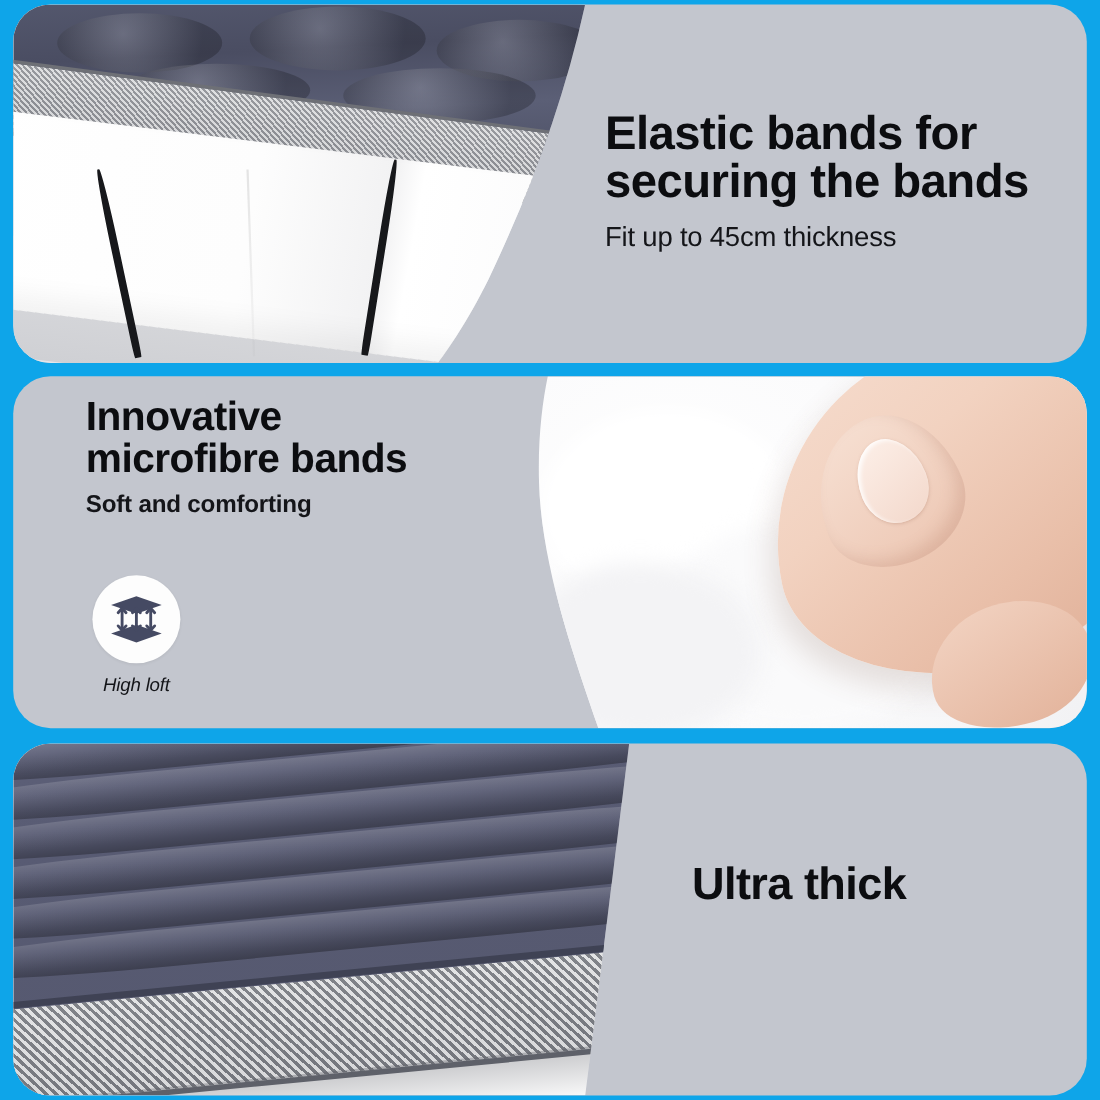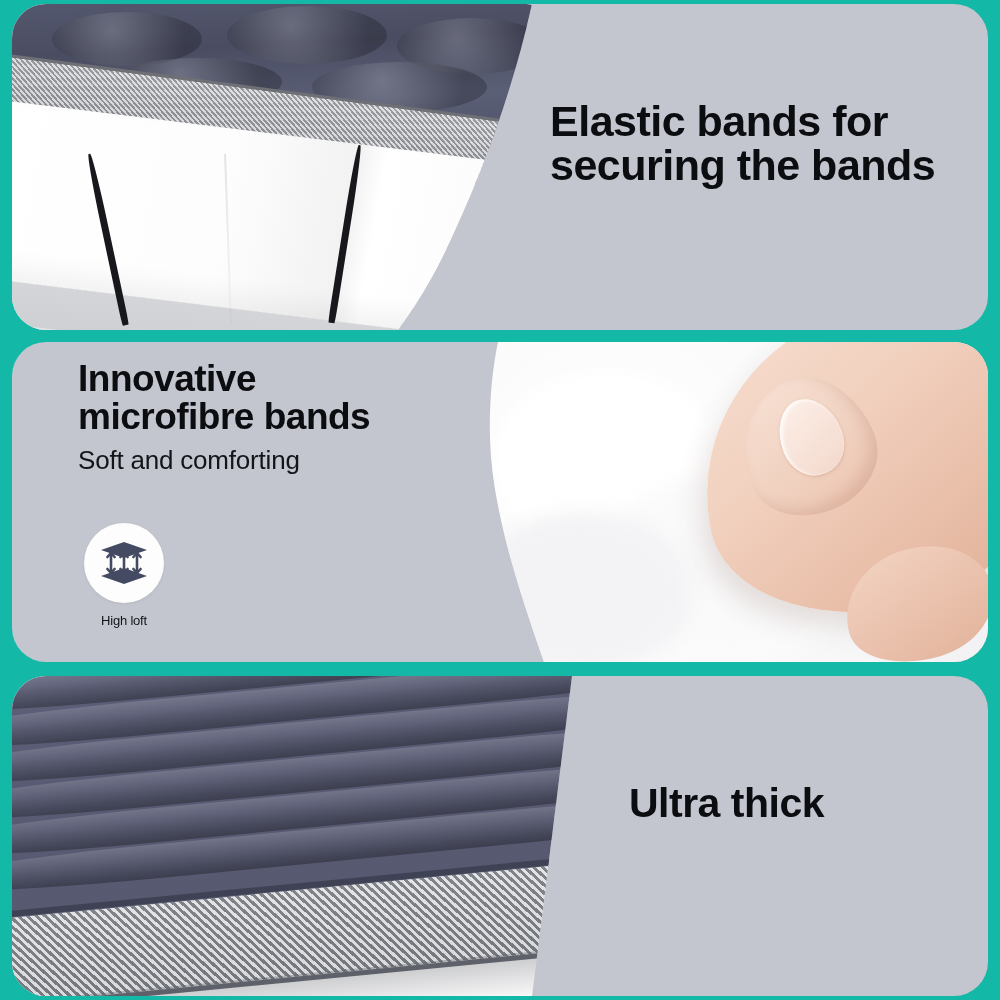--- a/index.html
+++ b/index.html
@@ -1,17 +1,17 @@
 <!DOCTYPE html>
 <html><head>
 <meta charset="utf-8">
 <style>
   html,body{margin:0;padding:0;background:#fff;}
   body{width:1000px;height:1000px;overflow:hidden;font-family:"Liberation Sans",sans-serif;}
-  .board{position:relative;width:1000px;height:1000px;background:#14b8a6;}
+  .board{position:relative;width:1000px;height:1000px;background:#0ea5e9;}
 
   .panel{position:absolute;overflow:hidden;background:#c3c6ce;border-radius:34px;}
   #panel-1{left:12px;top:4px;width:976px;height:326px;}
   #panel-2{left:12px;top:342px;width:976px;height:320px;}
   #panel-3{left:12px;top:676px;width:976px;height:320px;}
 
   .photo{position:absolute;inset:0;overflow:hidden;}
 
   
   .p1-photo{width:560px;height:100%;left:0;top:0;
@@ -84,33 +84,33 @@
   .txt{position:absolute;color:#111214;}
   .headline{font-weight:bold;line-height:1.02;letter-spacing:-.5px;color:#0c0d10;}
   .sub{color:#141519;letter-spacing:-.2px;}
 
   #p1-text{left:538px;top:96px;width:430px;}
   #p1-text .headline{font-size:43px;}
   #p1-text .sub{font-size:25px;margin-top:14px;}
 
   #p2-text{left:78px;top:360px;width:400px;}
   #p2-text .headline{font-size:37px;}
-  #p2-text .sub{font-size:26px;margin-top:10px;}
+  #p2-text .sub{font-size:22px;margin-top:10px;font-weight:bold;}
 
   #p3-text{left:612px;top:783px;width:380px;}
   #p3-text .headline{font-size:41px;}
   #p3-text .sub{font-size:26px;margin-top:8px;}
 
   
   .features{position:absolute;left:78px;top:523px;display:flex;gap:30px;}
   .feature{width:92px;display:flex;flex-direction:column;align-items:center;}
   .badge{width:80px;height:80px;border-radius:50%;background:#fdfdfd;
     display:flex;align-items:center;justify-content:center;
     box-shadow:0 1px 3px rgba(0,0,0,.07);}
-  .feature-label{margin-top:10px;font-size:13px;color:#141519;text-align:center;letter-spacing:-.2px;}
+  .feature-label{margin-top:10px;font-size:17px;color:#141519;text-align:center;letter-spacing:-.2px;font-style:italic;}
 </style>
 </head>
 <body>
 
 <div class="board">
 
   <section class="panel" id="panel-1">
     <div class="photo p1-photo">
       <div class="p1-top-pad"></div>
       <div class="p1-tuft" style="left:40px;top:8px;width:150px;height:54px;"></div>
@@ -124,20 +124,21 @@
       <div class="p1-fold"></div>
       <div class="p1-strap a"></div>
       <div class="p1-strap b"></div>
     </div>
 
     <div class="txt" id="p1-text">
       <div class="headline">
         <div>Elastic bands for</div>
         <div>securing the bands</div>
       </div>
+      <div class="sub">Fit up to 45cm thickness</div>
     </div>
   </section>
 
   <section class="panel" id="panel-2">
     <div class="photo p2-photo">
       <div class="fluff" style="left:40px;top:30px;width:230px;height:180px;background:#fff;"></div>
       <div class="fluff" style="left:150px;top:130px;width:260px;height:190px;background:#fafafb;"></div>
       <div class="fluff" style="left:20px;top:170px;width:220px;height:160px;background:#f3f3f5;"></div>
       <div class="fluff" style="left:250px;top:30px;width:200px;height:150px;background:#fdfdfe;"></div>
       <div class="p2-hand"></div>

